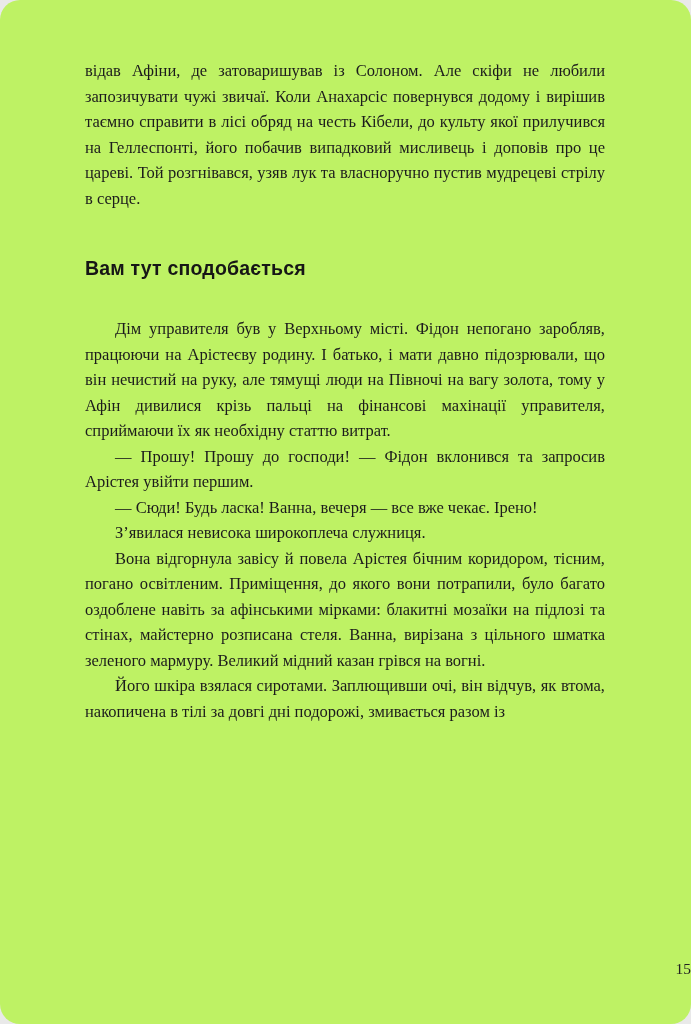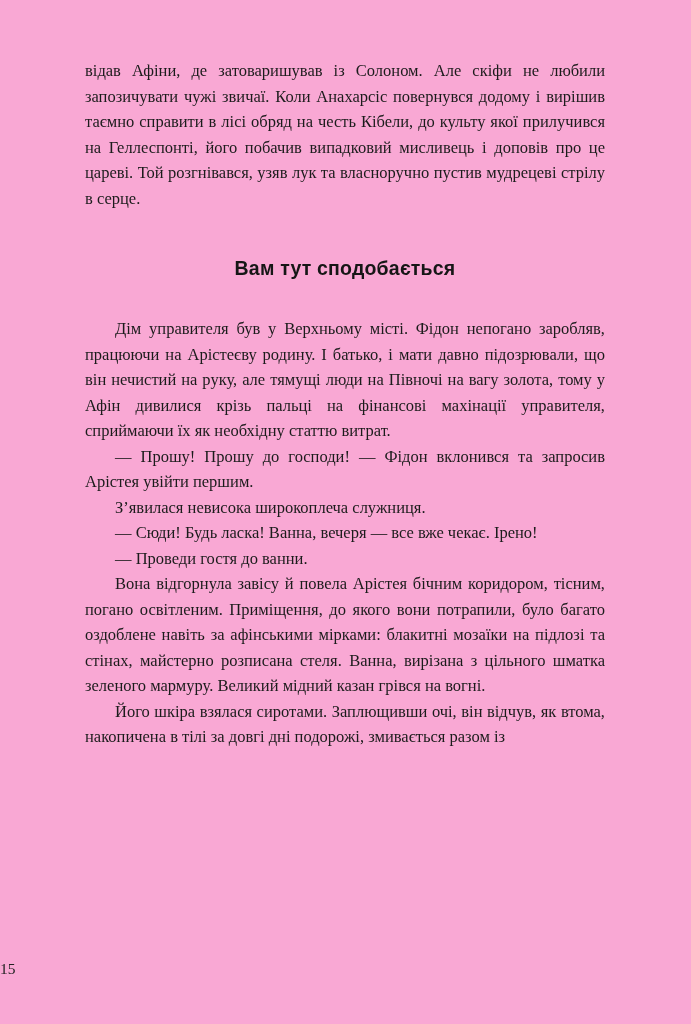--- a/index.html
+++ b/index.html
@@ -5,75 +5,75 @@
   html, body {
     margin: 0;
     padding: 0;
     background: #e9e9e9;
   }
   .page {
     position: relative;
     width: 691px;
     height: 1024px;
     margin: 0 auto;
-    background: #f9a8d4;
+    background: #bef264;
     color: #1c1c1c;
     font-family: "Liberation Serif", "DejaVu Serif", serif;
     overflow: hidden;
+    border-radius: 20px;
   }
   .text-block {
     position: absolute;
     top: 58px;
     left: 85px;
     right: 86px;
   }
   .text-block p {
     margin: 0;
     font-size: 16.5px;
     line-height: 25.5px;
     text-align: justify;
     text-indent: 30px;
   }
   .text-block p.noindent {
     text-indent: 0;
   }
   h2.chapter-title {
     margin: 46px 0 36px 0;
-    text-align: center;
+    text-align: left;
     font-family: "Liberation Sans", "DejaVu Sans", sans-serif;
     font-weight: bold;
     font-size: 19.5px;
     color: #161616;
     letter-spacing: 0.2px;
   }
   .page-number {
     position: absolute;
     bottom: 46px;
     left: 0;
     right: 0;
-    text-align: left;
+    text-align: right;
     font-size: 15.5px;
     color: #222222;
     font-family: "Liberation Serif", "DejaVu Serif", serif;
   }
 </style>
 </head>
 <body>
 
 <div class="page">
   <div class="text-block">
 
     <p class="noindent">відав Афіни, де затоваришував із Солоном. Але скіфи не любили запозичувати чужі звичаї. Коли Анахарсіс повернувся додому і вирішив таємно справити в лісі обряд на честь Кібели, до культу якої прилучився на Геллеспонті, його побачив випадковий мисливець і доповів про це цареві. Той розгнівався, узяв лук та власноручно пустив мудрецеві стрілу в серце.</p>
 
     <h2 class="chapter-title">Вам тут сподобається</h2>
 
     <p>Дім управителя був у Верхньому місті. Фідон непогано заробляв, працюючи на Арістеєву родину. І батько, і мати давно підозрювали, що він нечистий на руку, але тямущі люди на Півночі на вагу золота, тому у Афін дивилися крізь пальці на фінансові махінації управителя, сприймаючи їх як необхідну статтю витрат.</p>
     <p>— Прошу! Прошу до господи! — Фідон вклонився та запросив Арістея увійти першим.</p>
+    <p>— Сюди! Будь ласка! Ванна, вечеря — все вже чекає. Ірено!</p>
     <p>З’явилася невисока широкоплеча служниця.</p>
-    <p>— Сюди! Будь ласка! Ванна, вечеря — все вже чекає. Ірено!</p>
-    <p>— Проведи гостя до ванни.</p>
     <p>Вона відгорнула завісу й повела Арістея бічним коридором, тісним, погано освітленим. Приміщення, до якого вони потрапили, було багато оздоблене навіть за афінськими мірками: блакитні мозаїки на підлозі та стінах, майстерно розписана стеля. Ванна, вирізана з цільного шматка зеленого мармуру. Великий мідний казан грівся на вогні.</p>
     <p>Його шкіра взялася сиротами. Заплющивши очі, він відчув, як втома, накопичена в тілі за довгі дні подорожі, змивається разом із</p>
 
   </div>
 
   <div class="page-number">15</div>
 </div>
 
 </body></html>

